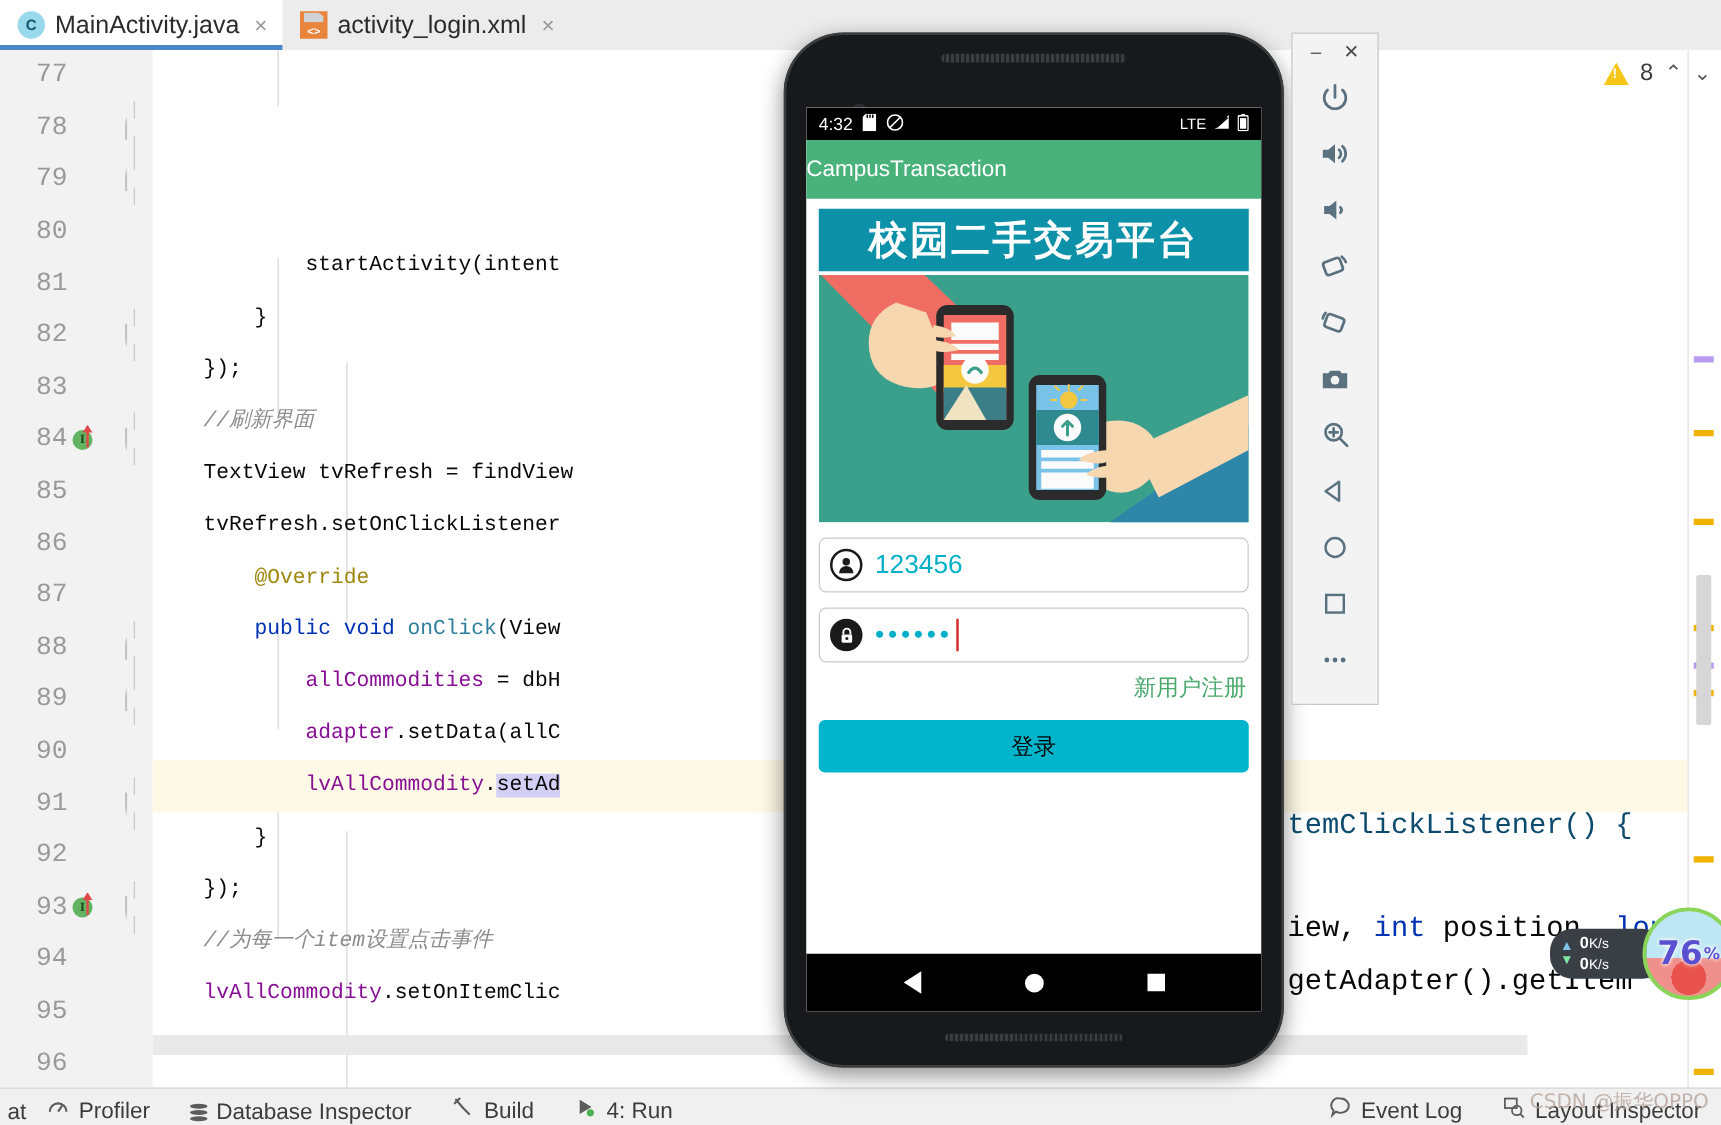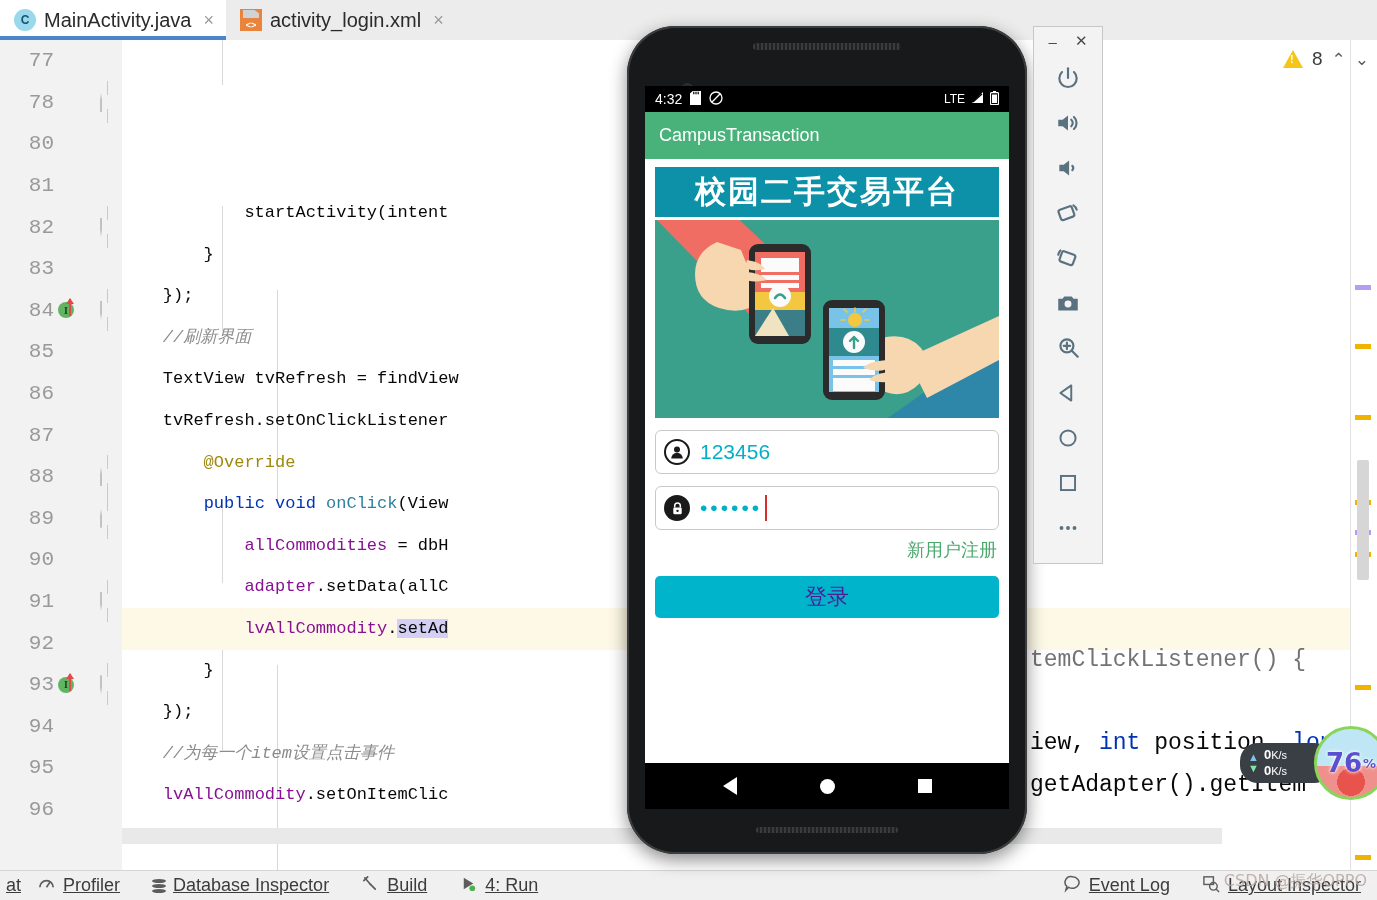--- a/index.html
+++ b/index.html
@@ -135,21 +135,21 @@
   
   .guide {
     position: absolute; width: 1px; background: #d8d8d8; z-index: 0;
   }
   .kw   { color: #0033b3; }
   .fn   { color: #2f7f9e; }
   .var  { color: #871094; }
   .ann  { color: #9e880d; }
   .cmt  { color: #8c8c8c; font-style: italic; }
   .pln  { color: #080808; }
-  .gry  { color: #737373; }
+  .gry  { color: #0c4a6e; }
   .sel  { background: #d4d0f5; }
 
   .bottom-strip {
     position: absolute; left: 122px; top: 788px; width: 1200px; height: 16px;
     background: #e9e9e9;
   }
 
   
   .markerbar {
     position: absolute; right: 0; top: 40px; width: 27px; height: 830px;
@@ -201,21 +201,21 @@
     background: #ffffff; overflow: hidden;
   }
   .statusbar {
     height: 26px; background: #000000; color: #ffffff;
     display: flex; align-items: center; padding: 0 10px;
     font-size: 14px; font-family: "Liberation Sans", sans-serif;
   }
   .sb-left { display: flex; align-items: flex-start; gap: 8px; }
   .sb-right { margin-left: auto; display: flex; align-items: center; gap: 5px; font-size: 12px; }
   .appbar {
-    height: 47px; display: flex; align-items: center; padding-left: 14px;
+    height: 47px; display: flex; align-items: center; 
     color: #ffffff; font-size: 18px;
   }
   .title-banner {
     margin: 8px 10px 0 10px; height: 50px;
     display: flex; align-items: center; justify-content: center;
     color: #ffffff; font-size: 31px; letter-spacing: 2px;
     font-family: "DejaVu Sans", sans-serif; font-weight: 600;
   }
   .hero {
     margin: 3px 10px 0 10px; height: 198px; position: relative; overflow: hidden;
@@ -238,21 +238,21 @@
   }
   .icon-user { border: 2px solid #1a1a1a; }
   .icon-lock { background: #1a1a1a; }
   .reglink {
     text-align: right; margin: 8px 12px 0 0; color: #4aa96c; font-size: 18px;
     font-family: "DejaVu Sans", sans-serif;
   }
   .loginbtn {
     margin: 14px 10px 0 10px; height: 42px; border-radius: 5px;
     display: flex; align-items: center; justify-content: center;
-    color: #4c1d95; font-size: 22px; font-family: Liberation Serif, serif;
+    color: #000000; font-size: 18px; font-family: Liberation Serif, serif;
     cursor: pointer;
   }
   .navbar {
     position: absolute; left: 0; bottom: 0; width: 364px; height: 46px;
     background: #000000; display: flex; align-items: center;
     justify-content: space-around; padding: 0 36px;
   }
   .nav-back { width:0;height:0;border-top:9px solid transparent;border-bottom:9px solid transparent;border-right:14px solid #fff; }
   .nav-home { width:15px;height:15px;border-radius:50%;background:#fff; }
   .nav-recent { width:14px;height:14px;background:#fff; }
@@ -285,21 +285,21 @@
     font-family: "DejaVu Sans", sans-serif;
     text-shadow: 0 0 2px #fff, 0 0 4px #fff;
     position: relative; overflow: hidden;
   }
   .battery-orb .pct { font-size: 13px; margin-left: 1px; align-self: center; }
 
   
   .statusline {
     position: absolute; left: 0; bottom: 0; width: 1377px; height: 30px;
     background: #f0f0f0; border-top: 1px solid #d5d5d5;
-    display: flex; align-items: center; font-size: 18px; color: #3c3c3c; text-decoration: underline;
+    display: flex; align-items: flex-end; font-size: 18px; color: #3c3c3c;
   }
   .sl-item { display: flex; align-items: center; gap: 7px; padding: 0 16px; cursor: pointer; }
   .sl-right { margin-left: auto; display: flex; align-items: center; }
   .db-ico { display:flex; flex-direction:column; gap:1px; }
   .db-ico i { display:block; width:14px; height:4px; border-radius:50%; background:#5c5c5c; }
   .watermark {
     position: absolute; right: 10px; bottom: 8px; z-index: 50;
     color: #b9a8a0; font-size: 16px; opacity: .85;
     font-family: "DejaVu Sans", sans-serif; pointer-events: none;
   }
@@ -346,20 +346,24 @@
       <div class="bottom-strip" style="left:0;top:788px;width:1100px;"></div>
     </div>
 
     <div class="gutter">
       <div id="gutter-rows">
           <div class="gutter-row">
             <span class="lineno">77</span>
           </div>
           <div class="gutter-row">
             <span class="lineno">78</span>
+            <span class="fold up"><span class="stem"></span><span class="shape"></span><span class="stem2"></span></span>
+          </div>
+          <div class="gutter-row">
+            <span class="lineno">79</span>
             <span class="fold up"><span class="stem"></span><span class="shape"></span><span class="stem2"></span></span>
           </div>
           <div class="gutter-row">
             <span class="lineno">80</span>
           </div>
           <div class="gutter-row">
             <span class="lineno">81</span>
           </div>
           <div class="gutter-row">
             <span class="lineno">82</span>

